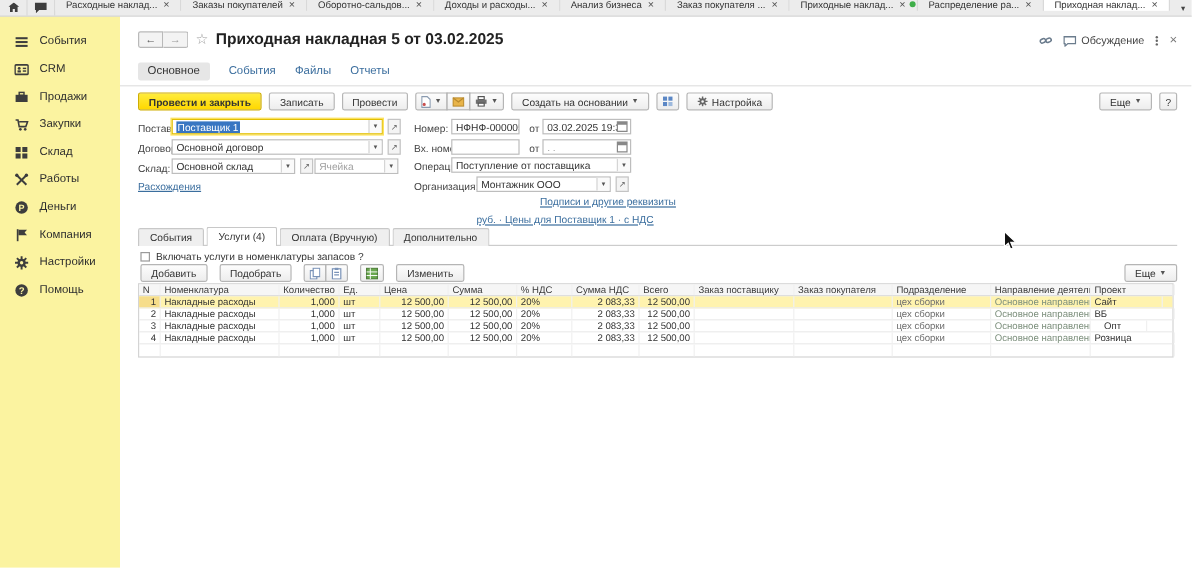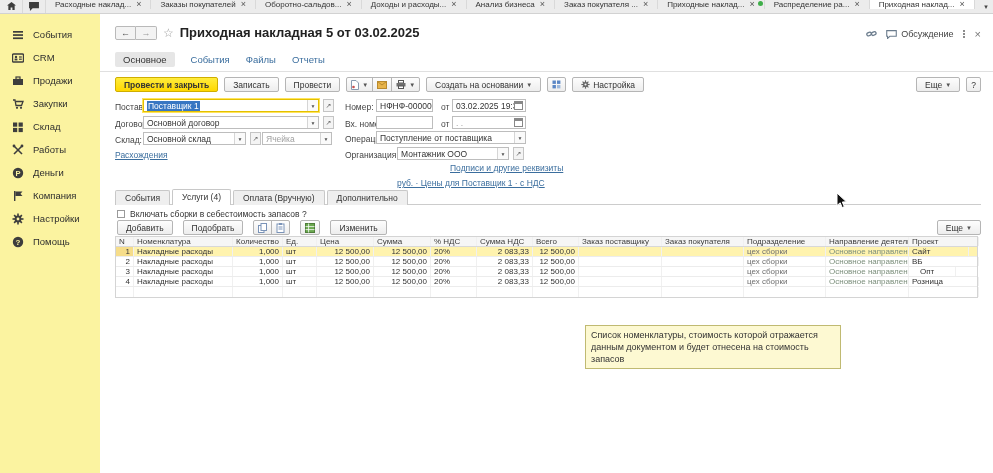--- a/index.html
+++ b/index.html
@@ -406,21 +406,21 @@
 
   <div class="abs subtabs" style="top:176px;left:15px;right:12px;">
     <span class="subtab">События</span>
     <span class="subtab active">Услуги (4)</span>
     <span class="subtab">Оплата (Вручную)</span>
     <span class="subtab">Дополнительно</span>
   </div>
 
   <div class="abs chkrow" style="top:195px;left:17px;">
     <span class="chk"></span>
-    <span>Включать сборки в себестоимость запасов ?</span>
+    <span>Включать услуги в номенклатуры запасов ?</span>
   </div>
 
   <div class="abs toolbar" style="top:206px;left:17px;right:12px;height:15px;">
     <span class="btn">Добавить</span>
     <span class="btn" style="margin-left:4px;">Подобрать</span>
     <span class="grp" style="margin-left:4px;">
       <span class="btn icon">
         <svg width="9" height="10" viewBox="0 0 9 10">
             <rect x="0.5" y="2.5" width="5.5" height="7" fill="#fff" stroke="#7a93b8"></rect>
             <rect x="3" y="0.5" width="5.5" height="7" fill="#fff" stroke="#7a93b8"></rect>
@@ -545,20 +545,17 @@
         <span class="td" style="width: 56px;"></span>
         <span class="td" style="width: 46px;"></span>
         <span class="td" style="width: 83px;"></span>
         <span class="td" style="width: 82px;"></span>
         <span class="td" style="width: 82px;"></span>
         <span class="td" style="width: 83px;"></span>
         <span class="td" style="width: 70px;"></span>
       </div>
     </div>
 
-  <div class="abs tooltip" style="top:311px;left:485px;">
-    <span>Список номенклатуры, стоимость которой отражается данным документом и будет отнесена на стоимость запасов</span>
-  </div>
 
   <svg class="cursor" style="top:178px;left:736px;" width="12" height="18" viewBox="0 0 12 18">
     <path d="M1 1 L1 13.5 L4.2 10.8 L6.2 15.6 L8.3 14.6 L6.3 10 L10.4 9.8 Z" fill="#111" stroke="#fff" stroke-width="1"></path>
   </svg>
 </div>
 
 </body></html>

